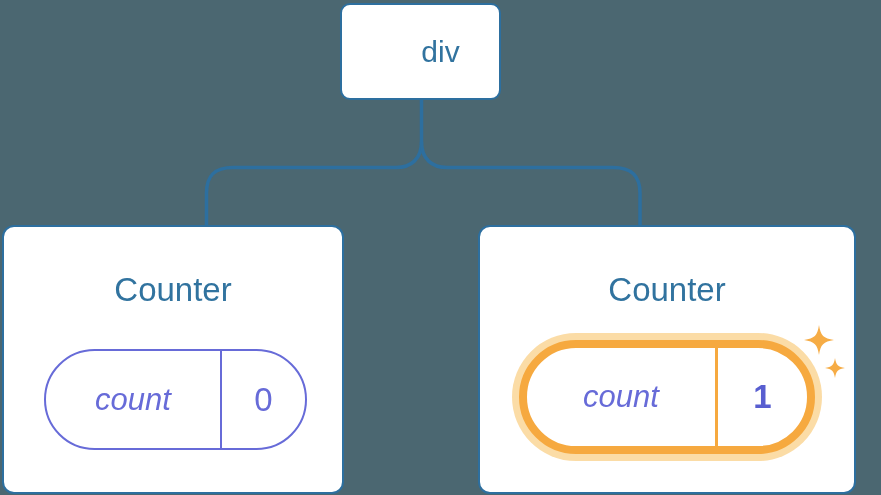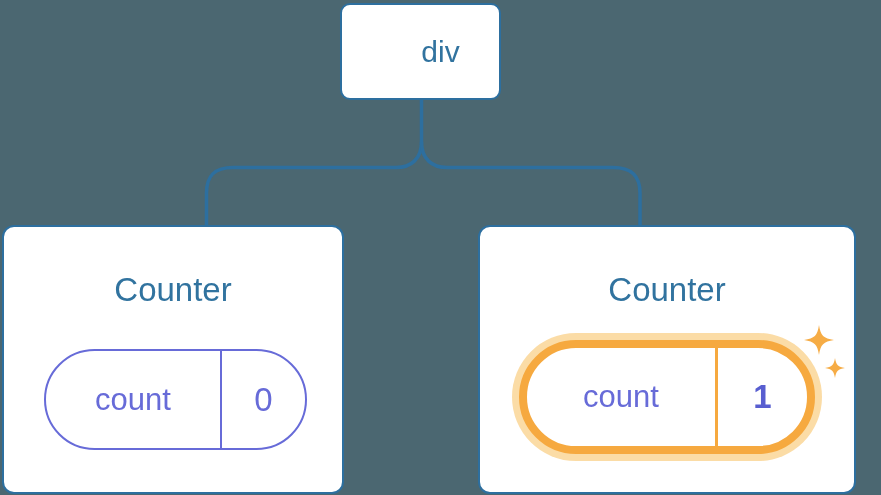--- a/index.html
+++ b/index.html
@@ -91,20 +91,21 @@
     align-items: center;
     justify-content: center;
   }
   .pill.normal .pill-name  { flex: 1 1 auto; }
   .pill.normal .pill-value { flex: 0 0 85px; border-left: 2.5px solid var(--indigo); }
   .pill.highlight .pill-name  { flex: 1 1 auto; }
   .pill.highlight .pill-value { flex: 0 0 92px; border-left: 3px solid var(--orange); }
   .pill-name span {
     font-size: 31px;
     color: var(--indigo);
+    font-style: italic;
   }
   .pill-value span {
     font-size: 33px;
     color: var(--indigo);
   }
   .pill.highlight .pill-value span {
     font-weight: 700;
     color: var(--indigo-bold);
   }
   .sparkles {

